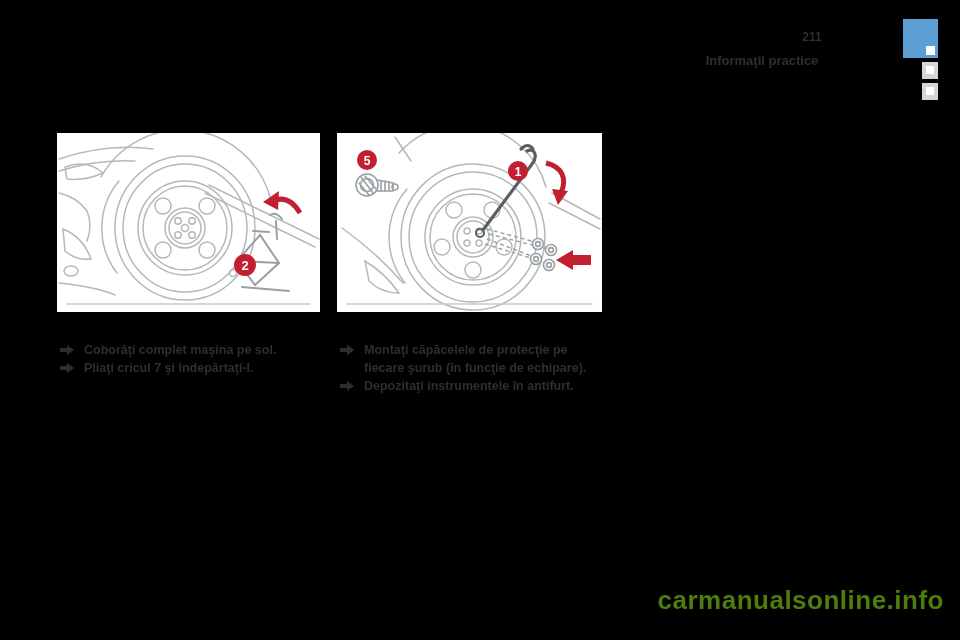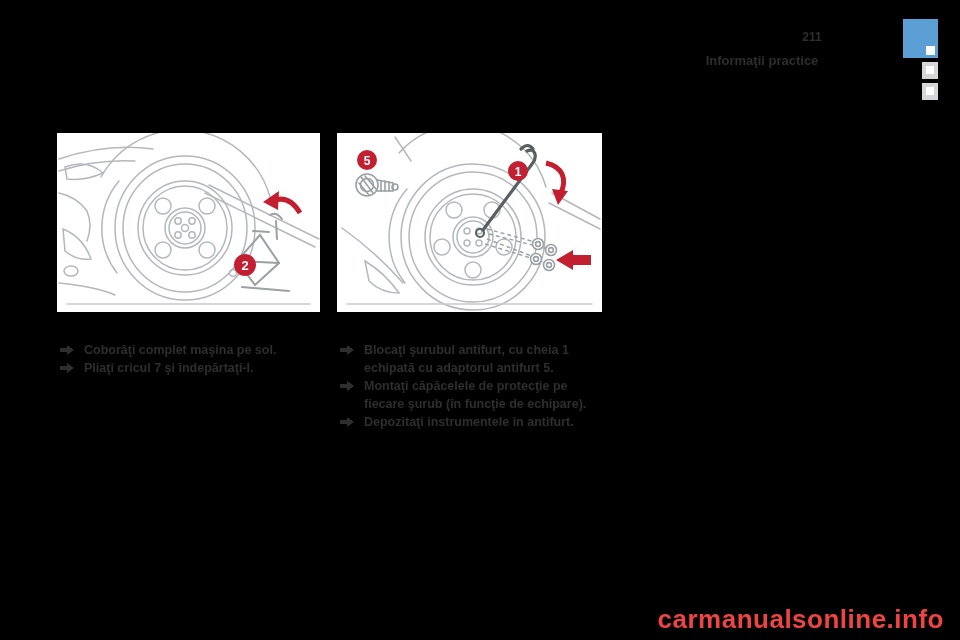--- a/index.html
+++ b/index.html
@@ -49,22 +49,22 @@
     color:#2e2e2e;font-size:12.5px;font-weight:bold;line-height:18px;
   }
   .instr-col.left{left:60px;width:258px;}
   .instr-col.right{left:340px;width:262px;}
   .instr-item{position:relative;padding-left:24px;margin:0 0 0 0;}
   .instr-item .bullet{
     position:absolute;left:0;top:4px;width:14px;height:10px;
   }
   
   .watermark{
-    position:absolute;right:16px;bottom:5px;
-    color:#ef4444;font-size:26px;font-weight:bold;letter-spacing:0.5px;
+    position:absolute;right:16px;bottom:24px;
+    color:#4d7c0f;font-size:26px;font-weight:bold;letter-spacing:0.5px;
   }
 </style>
 </head>
 <body>
 
 <div class="page-number">211</div>
 <div class="section-title">Informaţii practice</div>
 
 <div class="tab-blue">
   <div class="inner"></div>
@@ -229,21 +229,20 @@
     </svg>
     <span>Pliaţi cricul 7 şi îndepărtaţi-l.</span>
   </div>
 </div>
 
 <div class="instr-col right">
   <div class="instr-item">
     <svg class="bullet" viewBox="0 0 14 10">
       <polygon points="0,3 7,3 7,0 14,5 7,10 7,7 0,7" fill="#2e2e2e"></polygon>
     </svg>
-    <span>Blocaţi şurubul antifurt, cu cheia 1 echipată cu adaptorul antifurt 5.</span>
   </div>
   <div class="instr-item">
     <svg class="bullet" viewBox="0 0 14 10">
       <polygon points="0,3 7,3 7,0 14,5 7,10 7,7 0,7" fill="#2e2e2e"></polygon>
     </svg>
   </div>
   <div class="instr-item">
     <svg class="bullet" viewBox="0 0 14 10">
       <polygon points="0,3 7,3 7,0 14,5 7,10 7,7 0,7" fill="#2e2e2e"></polygon>
     </svg>

